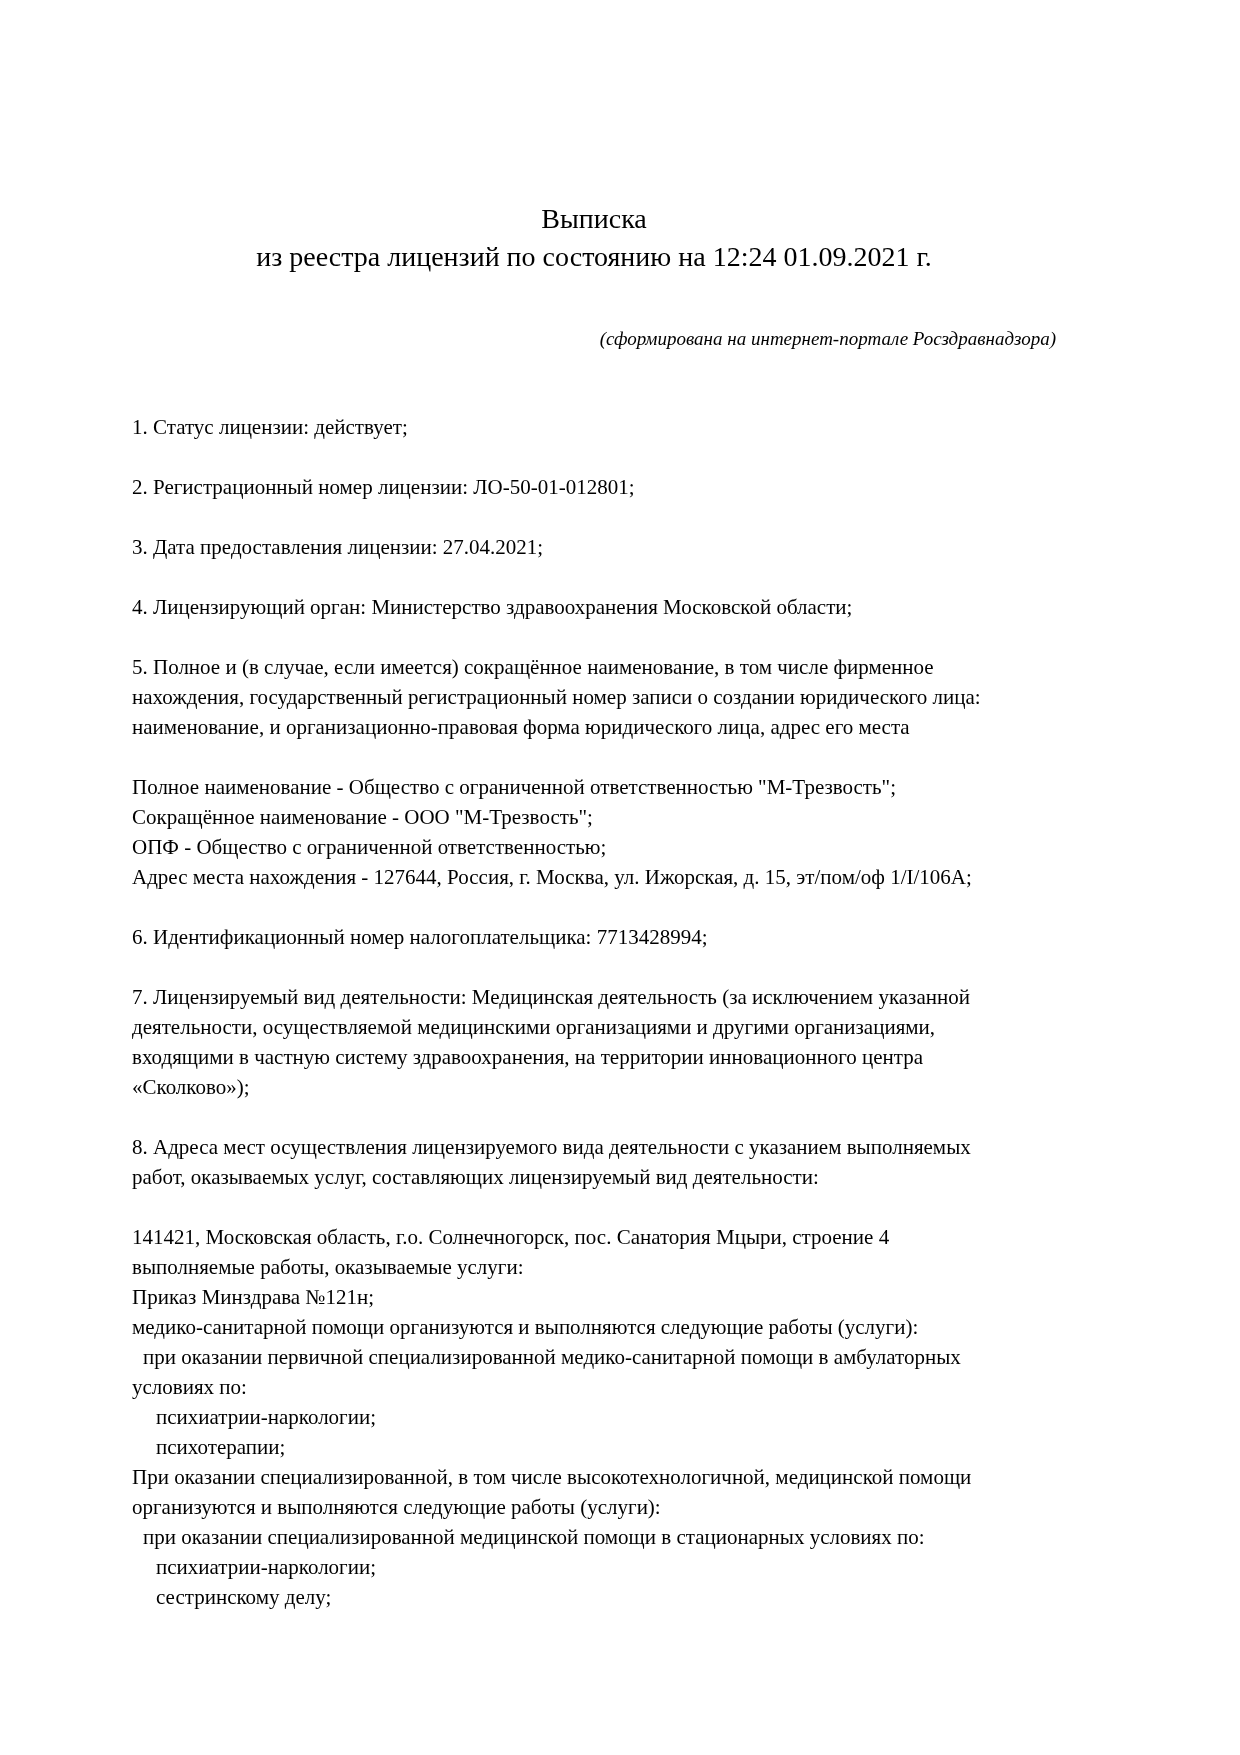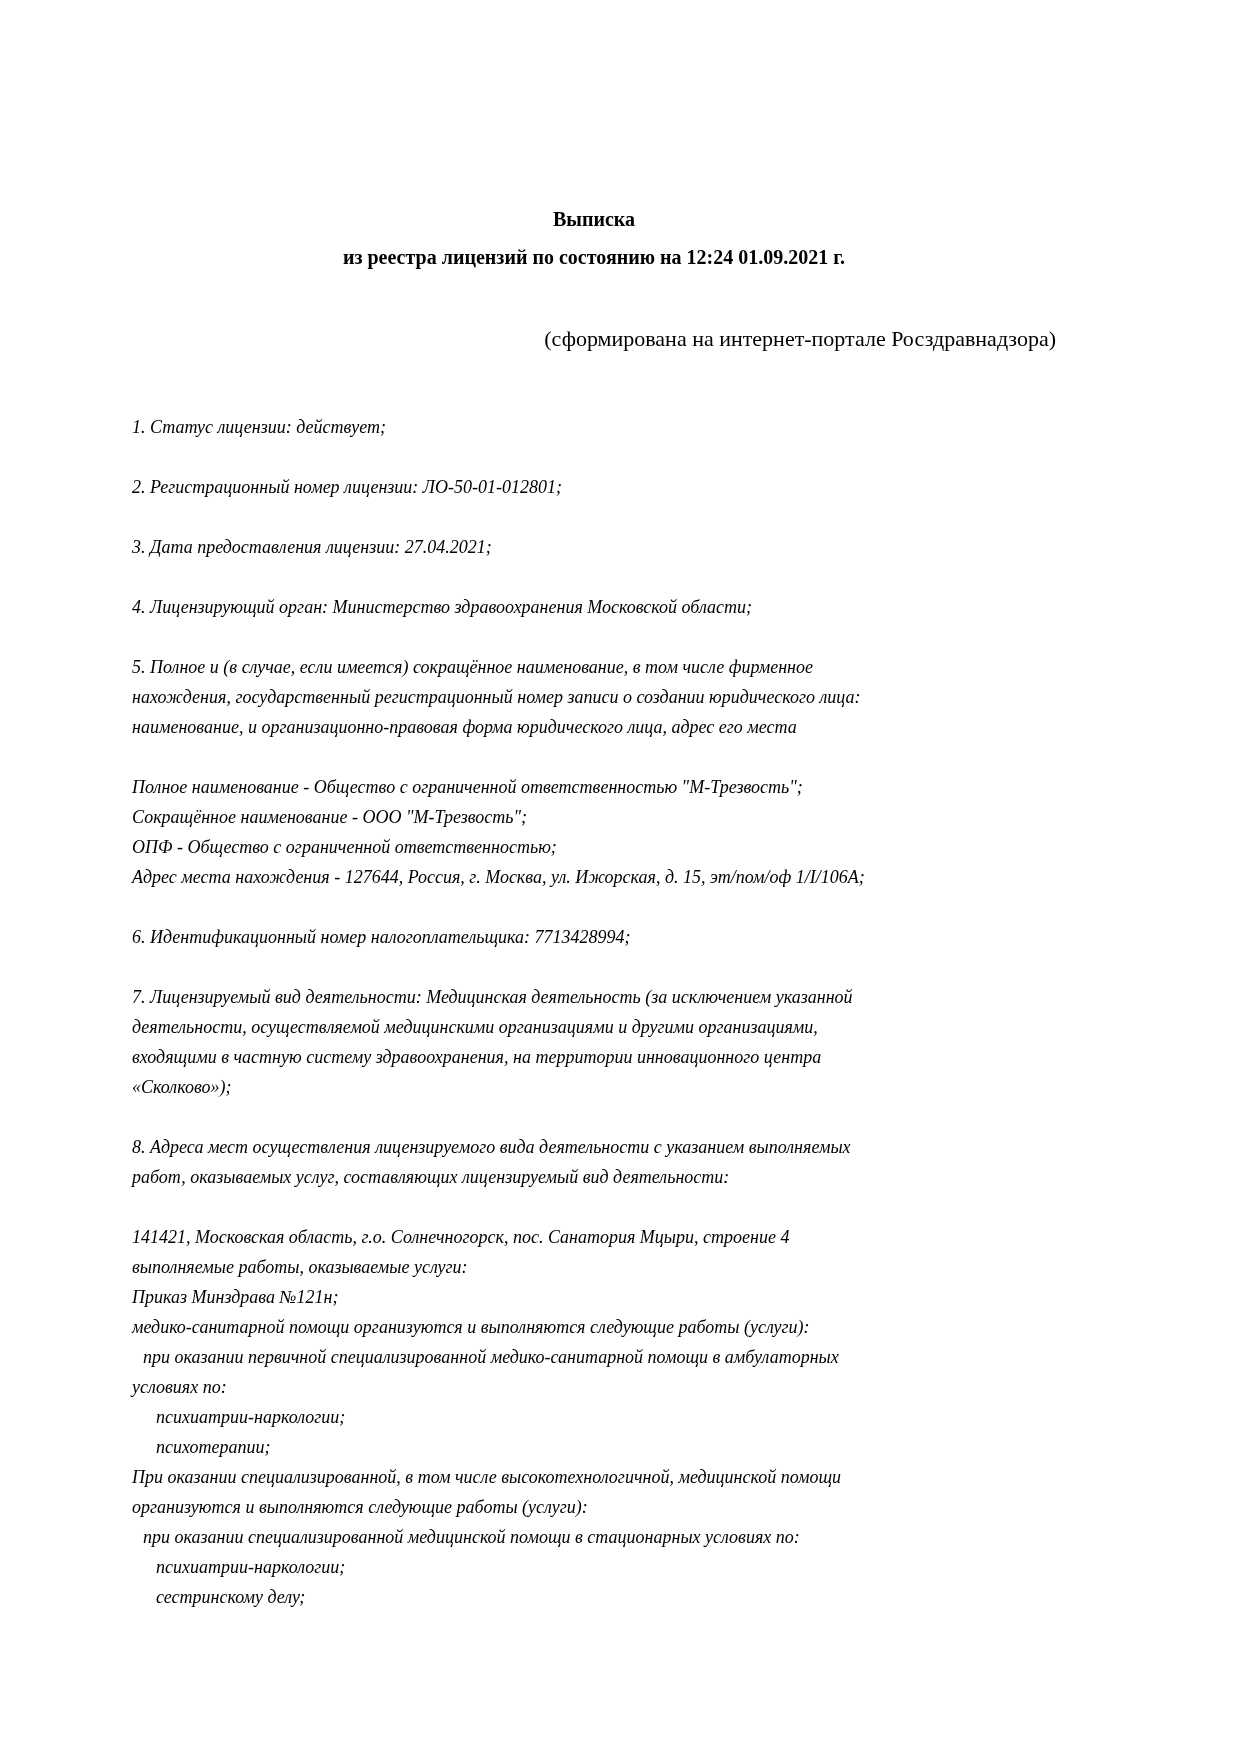--- a/index.html
+++ b/index.html
@@ -18,42 +18,42 @@
     overflow: hidden;
   }
   .header-block {
     position: absolute;
     left: 132px;
     top: 200px;
     width: 924px;
   }
   .doc-title {
     text-align: center;
-    font-weight: bold;
-    font-size: 20px;
+    font-weight: normal;
+    font-size: 28px;
     line-height: 38px;
   }
   .doc-subtitle {
     margin-top: 51px;
     text-align: right;
-    font-size: 22px;
+    font-size: 19px;
     line-height: 24px;
+    font-style: italic;
   }
   .doc-body {
     position: absolute;
     left: 132px;
     top: 412px;
     width: 1040px;
   }
   .line {
     height: 30px;
     line-height: 30px;
-    font-size: 18px;
+    font-size: 21px;
     white-space: pre;
-    font-style: italic;
   }
   .indent-1 { padding-left: 11px; }
   .indent-2 { padding-left: 24px; }
 </style>
 </head>
 <body>
 
 <div class="page">
 
   <div class="header-block">

